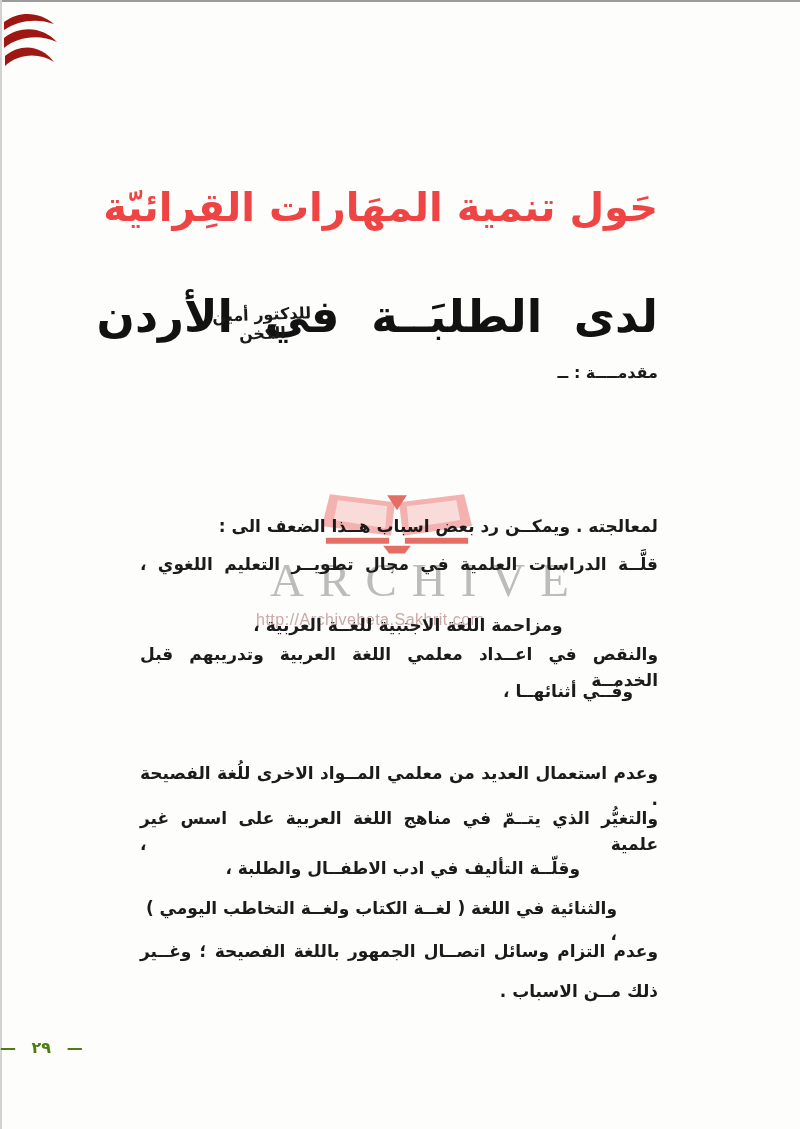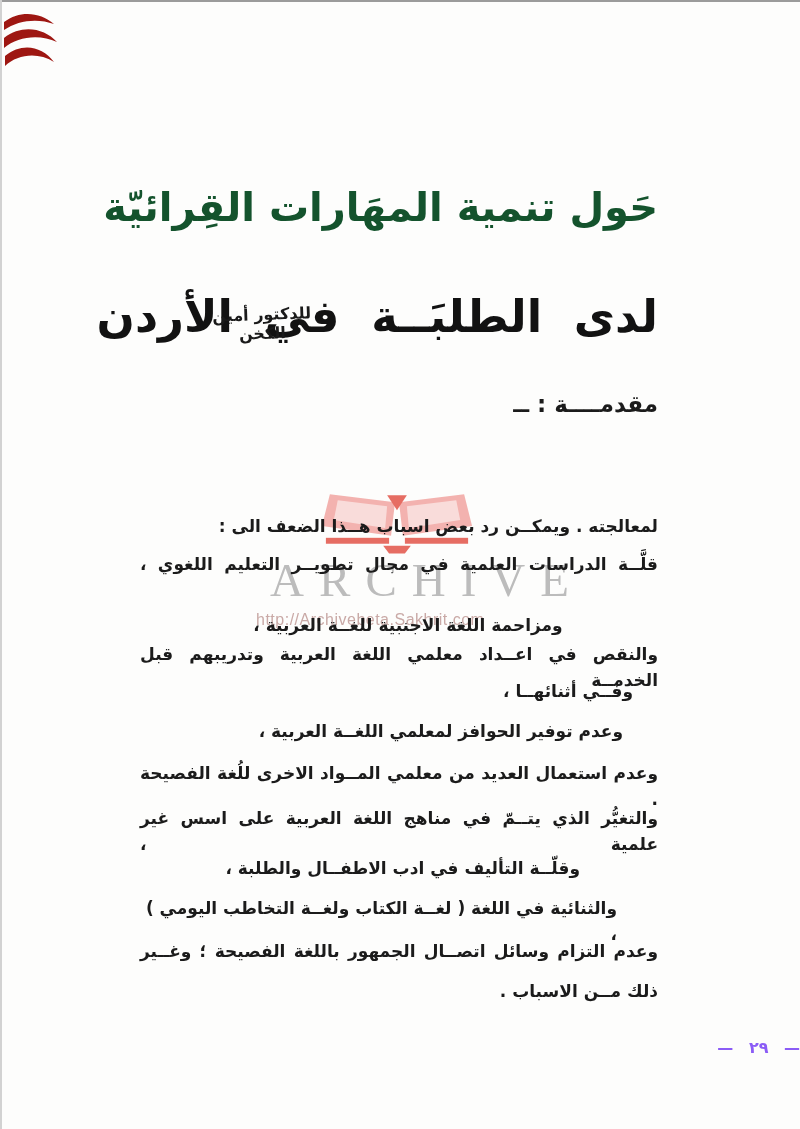--- a/index.html
+++ b/index.html
@@ -24,36 +24,36 @@
     position:absolute;left:256px;top:611px;width:300px;z-index:1;
     font-family:"Liberation Sans",sans-serif;font-size:16px;color:#c9a9a6;
     text-align:left;letter-spacing:.5px;white-space:nowrap;
   }
 
   
   .txt{position:absolute;left:140px;width:518px;top:0;height:1129px;z-index:2;
        direction:rtl;color:#1b1b1b;}
   .title1{position:absolute;top:184px;left:0;right:0;box-sizing:border-box;
           padding-left:55px;text-align:right;font-size:40px;font-weight:bold;
-          white-space:nowrap;color:#14532d;}
+          white-space:nowrap;color:#ef4444;}
   .title2{position:absolute;top:254px;left:0;right:0;box-sizing:border-box;
           padding-left:45px;text-align:center;font-size:45px;font-weight:bold;
           word-spacing:16px;white-space:nowrap;color:#121212;margin-top:36px;}
   .author{position:absolute;top:305px;left:62px;width:120px;text-align:center;
           font-size:16px;font-weight:bold;transform:rotate(-2deg);color:#1a1a1a;}
   .heading{position:absolute;top:363px;left:0;right:0;text-align:right;
-           font-size:23px;font-weight:bold;margin-top:28px;}
+           font-size:16px;font-weight:bold;}
   .ln{position:absolute;left:0;right:0;box-sizing:border-box;
       font-size:17px;font-weight:bold;line-height:26px;}
   .j{text-align:justify;text-align-last:justify;-moz-text-align-last:justify;}
   .r{text-align:right;}
   .c{text-align:center;}
 
   .pagenum{position:absolute;left:0;top:1038px;width:800px;z-index:2;
-           text-align:right;font-size:16px;font-weight:bold;color:#8b5cf6;
+           text-align:left;font-size:16px;font-weight:bold;color:#4d7c0f;
            letter-spacing:3px;word-spacing:10px;}
 </style>
 </head>
 <body>
 
 <div class="edge-top"></div>
 <div class="edge-left"></div>
 
 <svg class="corner-mark" viewBox="0 0 56 62">
   <g fill="#9e1712">
@@ -86,21 +86,20 @@
   <div class="title1">حَول تنمية المهَارات القِرائيّة</div>
   <div class="title2">لدى الطلبَــة في الأردن</div>
   <div class="author">للدكتور أمين الكخن</div>
   <div class="heading">مقدمــــة : ــ</div>
 
   <div class="ln r" style="top:513px">لمعالجته . ويمكــن رد بعض اسباب هــذا الضعف الى :</div>
   <div class="ln j" style="top:551px">قلَّــة الدراسات العلمية في مجال تطويــر التعليم اللغوي ،</div>
   <div class="ln c" style="top:612px;padding-left:18px">ومزاحمة اللغة الاجنبية للغــة العربية ،</div>
   <div class="ln j" style="top:641px">والنقص في اعــداد معلمي اللغة العربية وتدريبهم قبل الخدمــة</div>
   <div class="ln r" style="top:678px;padding-right:25px">وفــي أثنائهــا ،</div>
-  <div class="ln r" style="top:718px;padding-right:35px">وعدم توفير الحوافز لمعلمي اللغــة العربية ،</div>
   <div class="ln j" style="top:760px">وعدم استعمال العديد من معلمي المــواد الاخرى للُغة الفصيحة .</div>
   <div class="ln j" style="top:805px">والتغيُّر الذي يتــمّ في مناهج اللغة العربية على اسس غير علمية ،</div>
   <div class="ln r" style="top:855px;padding-right:78px">وقلّــة التأليف في ادب الاطفــال والطلبة ،</div>
   <div class="ln r" style="top:895px;padding-right:41px">والثنائية في اللغة ( لغــة الكتاب ولغــة التخاطب اليومي ) ،</div>
   <div class="ln j" style="top:938px">وعدم التزام وسائل اتصــال الجمهور باللغة الفصيحة ؛ وغــير</div>
   <div class="ln r" style="top:978px">ذلك مــن الاسباب .</div>
 </div>
 
 <div class="pagenum" dir="rtl">— ٢٩ —</div>
 

